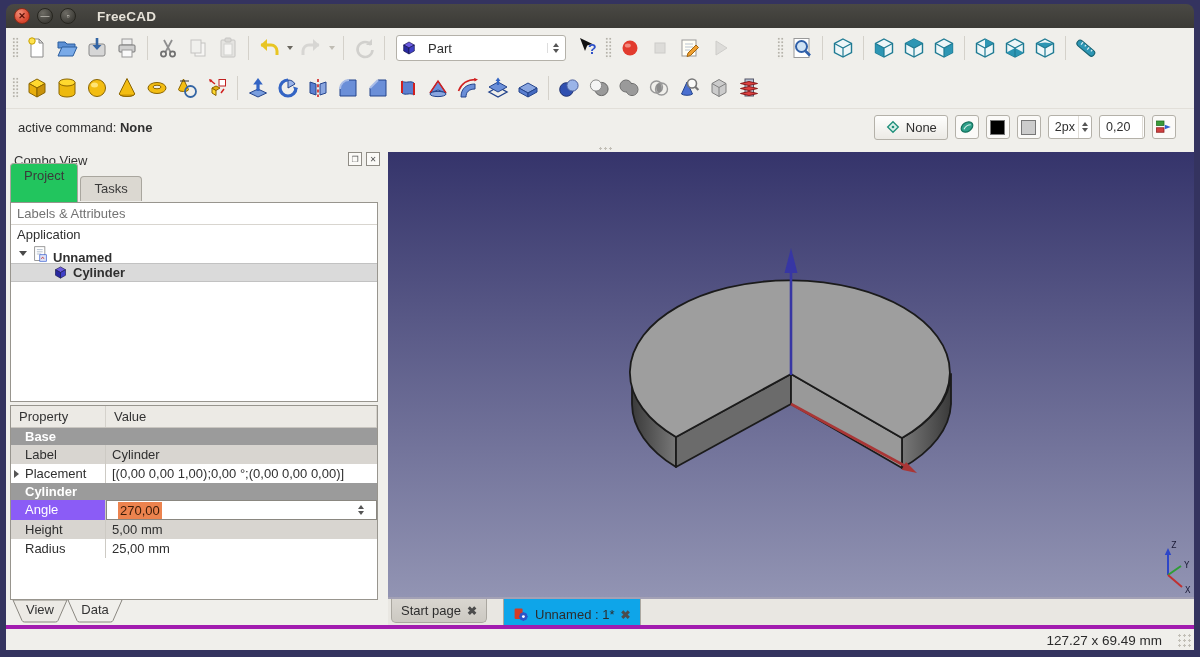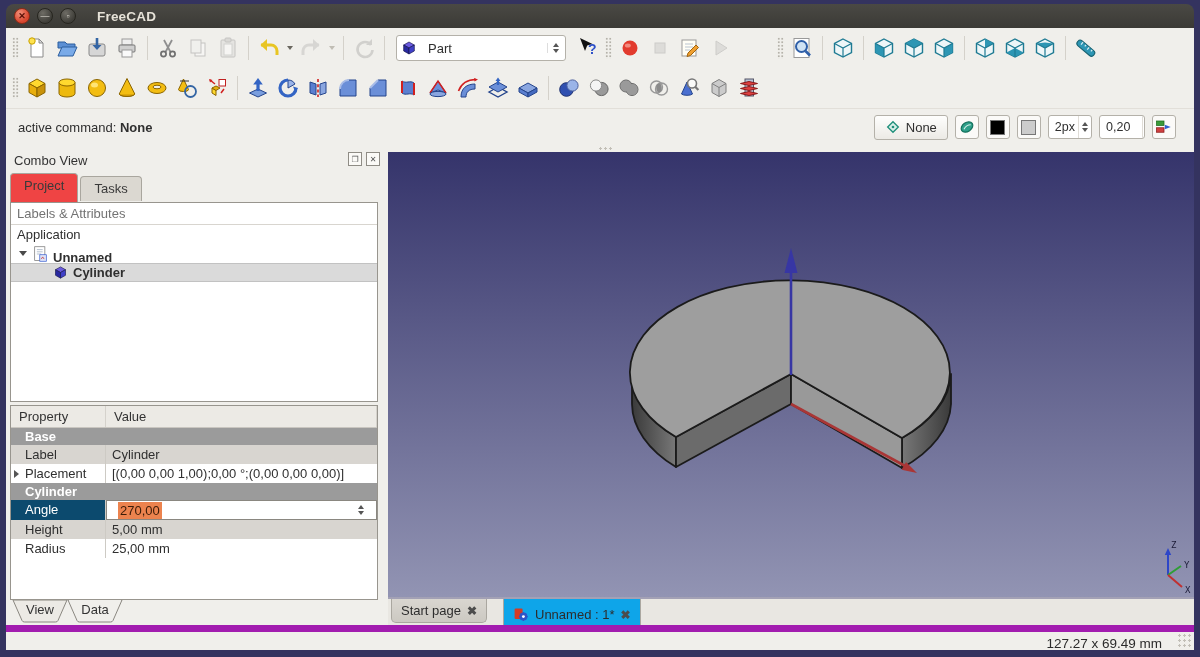--- a/index.html
+++ b/index.html
@@ -61,41 +61,41 @@
   
   .main { position:absolute; left:0; top:117px; width:1188px; height:480px; }
   
   .dock { position:absolute; left:0; top:0; width:382px; height:480px; }
   .dock-title { position:absolute; left:8px; top:8px; font-size:13px; color:#333; }
   .dock-btns { position:absolute; right:8px; top:7px; display:flex; gap:4px; }
   .dbtn { width:14px; height:14px; border:1px solid #8f8c85; background:#fbfaf7; display:flex; align-items:center; justify-content:center; font-size:8px; color:#555; }
   .dtabs { position:absolute; left:4px; top:30px; height:26px; display:flex; align-items:flex-end; }
   .dtab { padding:4px 13px 5px; border:1px solid #a9a69e; border-bottom:none; border-radius:4px 4px 0 0;
     background:#dbd8d1; margin-right:2px; font-size:13px; color:#3a3a3a; }
-  .dtab.active { background:#ef4444; position:relative; top:1px; padding-bottom:9px; }
+  .dtab.active { background:#22c55e; position:relative; top:1px; padding-bottom:19px; }
   .treebox { position:absolute; left:4px; top:57px; width:368px; height:200px; background:#fff; border:1px solid #989档; border:1px solid #98958e; }
   .treehead { height:22px; line-height:21px; padding-left:6px; border-bottom:1px solid #d8d5cf; color:#737373; }
   .trow { height:19px; display:flex; align-items:center; position:relative; }
   .trow.selected { background:#dadada; border-top:1px solid #c2c2c2; border-bottom:1px solid #c2c2c2; }
   .trow .tname { font-weight:bold; }
   .trow .plain { font-weight:normal;text-align:center; }
   .texp { position:absolute; left:8px; width:0; height:0; border-left:4px solid transparent; border-right:4px solid transparent; border-top:5px solid #4a4a4a; }
   .ticon { position:absolute; display:flex; }
   
   .propbox { position:absolute; left:4px; top:260px; width:368px; height:195px; background:#fff; border:1px solid #98958e; overflow:hidden; }
   .phead { display:grid; grid-template-columns:95px 1fr; height:22px; background:#eceae5; border-bottom:1px solid #c9c6c0; }
   .phead span { padding:3px 0 0 8px; color:#333; border-right:1px solid #d5d2cc; }
   .prow { display:grid; grid-template-columns:95px 1fr; height:19px; font-size:13px; }
   .prow.group { display:block; background:#9b9b9b; color:#fff; font-weight:bold; height:17px; padding:1px 0 0 14px; }
   .prow .pn { padding:2px 0 0 14px; border-right:1px solid #cdcac4; position:relative; overflow:hidden; white-space:nowrap; }
   .prow .pv { padding:2px 0 0 6px; overflow:hidden; white-space:nowrap; }
   .prow.alt { background:#d8d5d0; }
   .prow .exp { position:absolute; left:3px; top:6px; width:0; height:0; border-top:4px solid transparent; border-bottom:4px solid transparent; border-left:5px solid #555; }
   .prow.editing { height:20px; }
-  .prow.editing .pn { background:#0c4a6e; color:#fff; }
+  .prow.editing .pn { background:#8b5cf6; color:#fff; }
   .prow.editing .pv { background:#fff; border:1px solid #8a8780; padding:8px; display:flex; align-items:center; }
   .prow.editing .selval { background:#ec834e; color:#3c1c08; padding:1px 2px; margin-left:3px; }
   .prow.editing .espin { margin-left:auto; display:flex; flex-direction:column; gap:2px; padding:0 4px; }
   
   .btabs { position:absolute; left:6px; top:455px; height:24px; width:370px; }
   .btab { position:absolute; top:0; width:56px; height:23px; }
   .btab svg { position:absolute; left:0; top:0; }
   .btab .blbl { position:absolute; width:100%; text-align:center; top:2px; font-size:13px; color:#333; }
   
   .vpcol { position:absolute; left:382px; top:0; width:806px; height:480px; }
@@ -104,21 +104,21 @@
     background-image: radial-gradient(circle, #c2bfb7 1px, transparent 1.2px); background-size:5px 5px; }
   .canvas { position:absolute; left:0; top:7px; width:806px; height:445px; display:block; }
   .axl { font-size:9px; fill:#1c1c38; font-family:"DejaVu Sans Mono", monospace; }
   
   .mdibar { position:absolute; left:0; top:452px; width:806px; height:28px; background:#e9e7e2; border-top:2px solid #a3a1b5; }
   .mtab { position:absolute; top:0; height:24px; display:flex; align-items:center; gap:6px; padding:0 9px;
     background:linear-gradient(#d9d6d0,#ccc9c2); border:1px solid #aaa7a0; border-top:none; border-radius:0 0 5px 5px; color:#2d2d2d; }
   .mtab.active { background:#0ea5e9; height:32px; }
   .mtab .x { font-size:12px; color:#4c4c4c; font-weight:bold; line-height:1; }
   
-  .statusbar { position:absolute; left:0; top:597px; width:1188px; height:25px; background:#f0efeb; border-top:7px solid #a21caf;text-align:right; }
+  .statusbar { position:absolute; left:0; top:597px; width:1188px; height:25px; background:#f0efeb; border-top:4px solid #a21caf;text-align:right; }
   .status-dim { position:absolute; right:32px; top:4px; font-size:13.5px; color:#2b2b2b; }
   .grip { position:absolute; right:3px; bottom:3px; width:14px; height:14px;
     background-image: radial-gradient(circle, #c2bfb7 1px, transparent 1.2px); background-size:5px 5px; }
 </style>
 </head>
 <body>
 
 <div class="titlebar">
   <span class="wbtn close">
       <span>✕</span>

